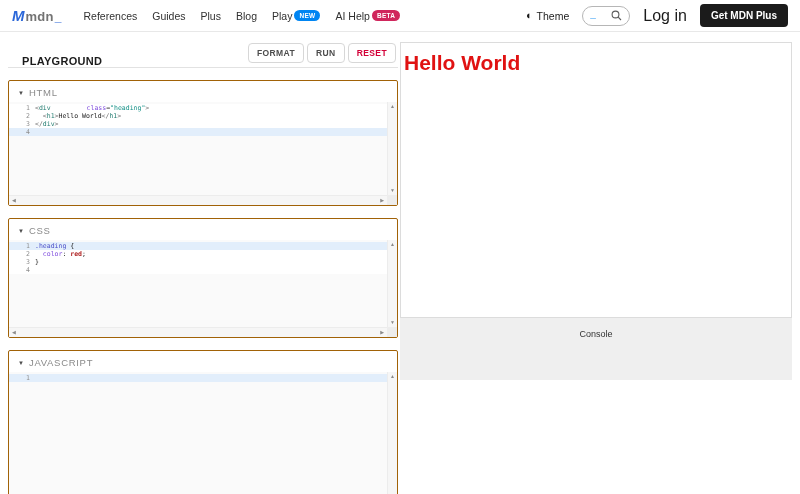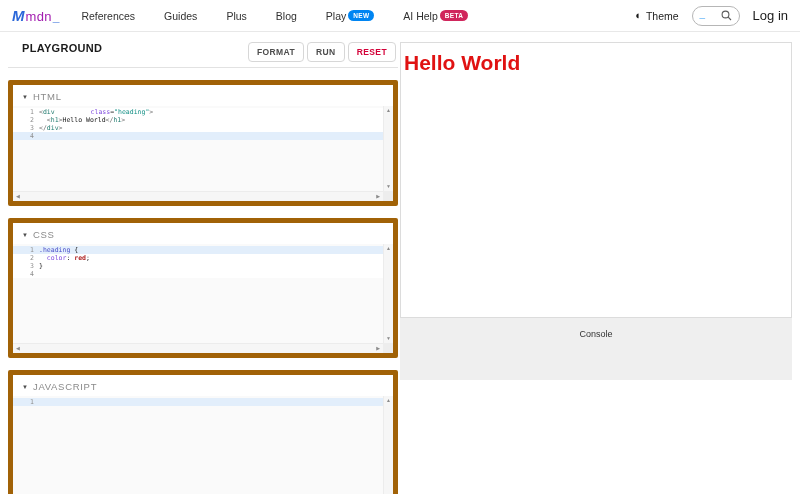--- a/index.html
+++ b/index.html
@@ -2,46 +2,46 @@
 <html><head>
 <meta charset="utf-8">
 <style>
   * { margin:0; padding:0; box-sizing:border-box; }
   html,body { width:800px; height:494px; background:#fff; font-family:"Liberation Sans", sans-serif; overflow:hidden; position:relative; }
 
   
   .site-header { position:absolute; left:0; top:0; width:800px; height:32px; display:flex; align-items:center; padding:0 12px; gap:14px; border-bottom:1px solid #e8e8e8; background:#fff; }
   .logo { display:flex; align-items:baseline; gap:1px; cursor:pointer; }
   .logo-m { color:#2b67d9; font-weight:bold; font-style:italic; font-size:15px; }
-  .logo-text { color:#a21caf; font-weight:normal; font-size:13px; letter-spacing:.3px; }
+  .logo-text { color:#737373; font-weight:bold; font-size:13px; letter-spacing:.3px; }
   .logo-cursor { color:#2b67d9; font-weight:bold; font-size:12px; }
-  .nav { display:flex; align-items:center; gap:29px; margin-left:8px; }
+  .nav { display:flex; align-items:center; gap:15px; margin-left:8px; }
   .nav-item { display:flex; align-items:center; font-size:10.5px; color:#313131; text-decoration:none; cursor:pointer; }
   .badge { font-size:6.5px; font-weight:bold; color:#fff; border-radius:8px; padding:2px 5px 1.5px; margin-left:2px; letter-spacing:.3px; }
   .badge-new { background:#0085f2; }
   .badge-beta { background:#d0265c; }
   .header-right { margin-left:auto; display:flex; align-items:center; gap:13px; }
   .theme-btn { display:flex; align-items:center; gap:4px; font-size:10.5px; color:#1b1b1b; cursor:pointer; }
   .theme-icon { font-size:11px; line-height:1; color:#1b1b1b; }
   .search-box { width:48px; height:20px; border:1px solid #b6b6b6; border-radius:11px; display:flex; align-items:center; justify-content:space-between; padding:0 7px; background:#fff; cursor:text; }
   .search-cursor { color:#0085f2; font-size:10px; font-weight:bold; line-height:0; margin-top:-3px; }
-  .login { font-size:13px; color:#1b1b1b; cursor:pointer; }
+  .login { font-size:16px; color:#1b1b1b; cursor:pointer; }
   .cta-btn { background:#1b1b1b; color:#fff; font-size:10px; font-weight:600; border:none; border-radius:4px; padding:6px 11px; cursor:pointer; }
 
   
   .left-panel { position:absolute; left:8px; top:42px; width:390px; }
-  .pg-toolbar { height:26px; display:flex; align-items:flex-start; justify-content:space-between; border-bottom:1px solid #e2e2e2; padding:0 2px 0 14px; }
+  .pg-toolbar { height:26px; display:flex; align-items:flex-end; justify-content:space-between; border-bottom:1px solid #e2e2e2; padding:0 2px 0 14px; }
   .pg-title { font-size:11px; font-weight:bold; color:#1b1b1b; letter-spacing:.3px; }
   .pg-buttons { display:flex; gap:3px; margin-bottom:4px; }
   .pg-btn { background:#fff; border:1px solid #d7d7d7; border-radius:4px; font-size:8.5px; font-weight:600; color:#4d4d4d; padding:4px 8px; letter-spacing:.4px; cursor:pointer; font-family:"Liberation Sans",sans-serif; }
   .pg-btn.danger { color:#d30038; }
 
-  .editor-box { border:5px solid #a16207; border-radius:2px; margin-top:12px; background:#fff; display:flex; flex-direction:column; overflow:hidden; }
+  .editor-box { border:1px solid #a16207; border-radius:2px; margin-top:12px; background:#fff; display:flex; flex-direction:column; overflow:hidden; }
   .editor-box.html { height:126px; }
-  .editor-box.css  { height:140px; }
+  .editor-box.css  { height:120px; }
   .editor-box.js   { height:161px; }
   .editor-head { display:flex; align-items:center; gap:5px; padding:6px 9px 4px; cursor:pointer; }
   .caret { font-size:6px; color:#4e4e4e; }
   .ed-label { font-size:9.5px; color:#8a8a8a; letter-spacing:.7px; }
   .editor-body { position:relative; flex:1; background:#fafafa; overflow:hidden; }
   .code-area { position:absolute; left:0; top:2px; right:10px; font-family:"DejaVu Sans Mono", monospace; font-size:6.5px; }
   .code-line { display:flex; height:8px; line-height:8px; background:#fff; white-space:pre; cursor:text; }
   .code-line.active { background:#e2eefb; }
   .ln { width:26px; text-align:right; padding-right:5px; color:#8f8f8f; flex:none; }
   .code-text { flex:1; }
@@ -103,20 +103,21 @@
       <span>Theme</span>
     </div>
     <div class="search-box">
       <span class="search-cursor">_</span>
       <svg width="11" height="11" viewBox="0 0 11 11">
         <circle cx="4.5" cy="4.5" r="3.4" fill="none" stroke="#5b5b5b" stroke-width="1.1"></circle>
         <line x1="7.2" y1="7.2" x2="10" y2="10" stroke="#5b5b5b" stroke-width="1.1"></line>
       </svg>
     </div>
     <a class="login">Log in</a>
+    <button class="cta-btn">Get MDN Plus</button>
   </div>
 </header>
 
 <section class="left-panel">
   <div class="pg-toolbar">
     <span class="pg-title">PLAYGROUND</span>
     <span class="pg-buttons">
       <button class="pg-btn">FORMAT</button>
       <button class="pg-btn">RUN</button>
       <button class="pg-btn danger">RESET</button>

